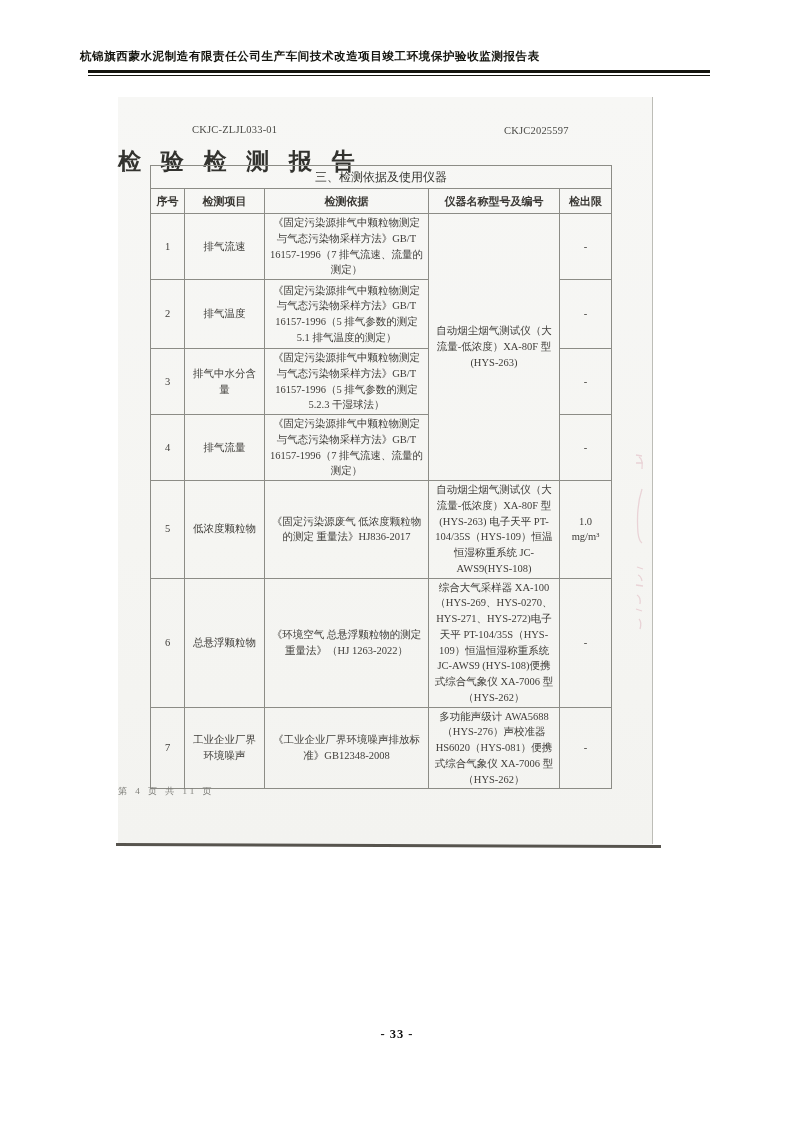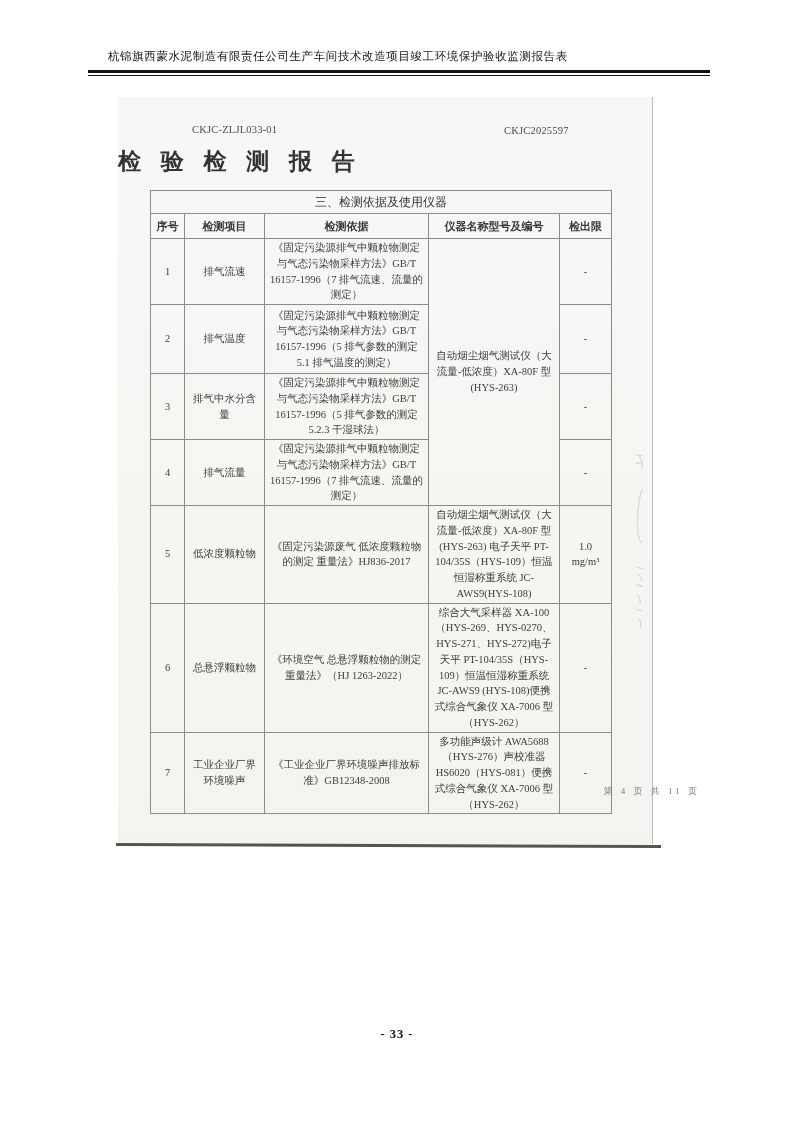--- a/index.html
+++ b/index.html
@@ -3,22 +3,22 @@
 <meta charset="utf-8">
 <style>
   html,body{margin:0;padding:0;}
   body{
     width:794px;height:1123px;position:relative;background:#ffffff;
     font-family:"Liberation Serif","DejaVu Serif",serif;
     overflow:hidden;
   }
   
   .report-header{
-    position:absolute;left:108px;top:49px;width:640px;
-    font-size:11.5px;font-weight:normal;color:#15150f;letter-spacing:0.6px;
+    position:absolute;left:80px;top:49px;width:640px;
+    font-size:11.5px;font-weight:bold;color:#15150f;letter-spacing:0.6px;
     white-space:nowrap;
   }
   .header-rule-thick{position:absolute;left:88px;top:70px;width:622px;height:2.5px;background:#14140e;}
   .header-rule-thin{position:absolute;left:88px;top:74.5px;width:622px;height:1px;background:#14140e;}
 
   
   .scan-page{
     position:absolute;left:118px;top:97px;width:534px;height:747px;
     background:linear-gradient(180deg,#f7f7f5 0%,#f5f5f2 60%,#f3f3f0 100%);
     border-right:1.5px solid #bdbdb7;
@@ -29,37 +29,37 @@
   }
   .doc-code-left{position:absolute;left:74px;top:27px;font-size:10.5px;color:#4a4a46;letter-spacing:0.2px;text-align:right;}
   .doc-code-right{position:absolute;left:386px;top:28px;font-size:10.5px;color:#4a4a46;letter-spacing:0.2px;text-align:right;}
   .doc-title{
     position:absolute;left:0;top:49px;width:100%;text-align:left;
     font-size:23px;font-weight:bold;letter-spacing:7px;color:#33332f;
   }
 
   
   table.report-table{
-    position:absolute;left:32px;top:93px;width:461px;
+    position:absolute;left:32px;top:68px;width:461px;
     border-collapse:collapse;table-layout:fixed;
     font-size:10.5px;color:#3e3c38;
   }
   .report-table td,.report-table th{
     border:1px solid #8c8c86;padding:1px 4px;
     text-align:center;vertical-align:middle;line-height:1.5;
     font-weight:normal;word-break:break-word;
   }
   .section-title-cell{font-size:12px;font-weight:bold;height:20px;color:#33332e;}
   .col-header-row th{font-size:11px;height:22px;font-weight:bold;color:#3a3834;margin-top:20px;}
   tr.r1{height:58px;} tr.r2{height:69px;} tr.r3{height:56px;} tr.r4{height:56px;}
   tr.r5{height:93px;} tr.r6{height:106px;} tr.r7{height:80px;}
 
   .page-footer{
-    position:absolute;left:0;top:688px;width:100%;text-align:right;
-    font-size:9px;color:#7d7d78;letter-spacing:3px;margin-left:48px;
+    position:absolute;left:0;top:688px;width:100%;text-align:left;
+    font-size:9px;color:#7d7d78;letter-spacing:3px;
   }
 
   
   .stamp-artifact{position:absolute;right:4px;top:352px;width:18px;height:190px;opacity:0.5;}
 
   
   .page-number{
     position:absolute;left:0;top:1027px;width:100%;text-align:center;
     font-size:12.5px;font-weight:bold;color:#101010;letter-spacing:1px;
   }

